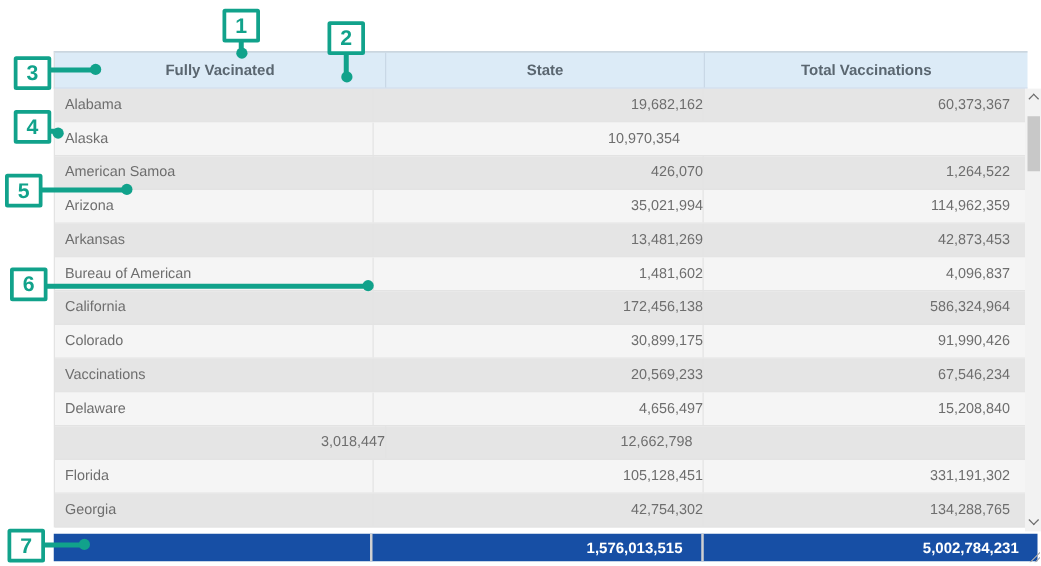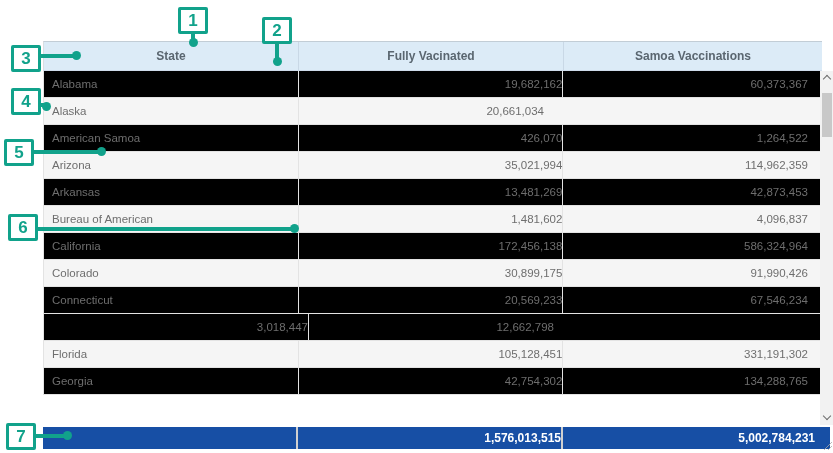--- a/index.html
+++ b/index.html
@@ -12,36 +12,36 @@
     display:flex; background:var(--header-bg,#dcebf7);
     border-top:1px solid #c2cdd6; border-left:1px solid #d9dee2;
     border-bottom:1px solid #cfdceb; }
   .hcell { display:flex; align-items:center; justify-content:center;
     font-size:12px; font-weight:700; color:var(--header-text,#5a6670);
     border-right:1px solid #c9d8e6; height:100%; }
   .hcell.h0 { width:255px; } .hcell.h1 { width:265px; } .hcell.h2 { width:258px; border-right:none; }
 
   .tbody { position:absolute; left:43px; top:71px; width:777px;
     border-left:1px solid #e3e3e3; }
-  .trow { display:flex; height:27px; background:#000000;
+  .trow { display:flex; height:27px; background:#e5e5e5;
     border-bottom:1px solid #e3e3e3; }
   .trow.alt { background:var(--row-alt-bg,#f5f5f5); }
   .cell { display:flex; align-items:center; font-size:11.5px;
     color:var(--body-text,#6e6e6e); height:100%; border-right:1px solid #e3e3e3; }
   .cell.c0 { width:255px; padding-left:8px; }
   .cell.c1 { width:265px; justify-content:flex-end; }
   .cell.c2 { width:257px; justify-content:flex-end; padding-right:12px; border-right:none; }
 
   
   .totals { position:absolute; left:43px; top:427px; width:787px; height:22px;
     display:flex; background:var(--totals-bg,#174fa5); }
   .tcell { display:flex; align-items:center; color:var(--totals-text,#ffffff);
     font-size:12px; font-weight:700; height:100%; border-right:2px solid #d0d0d0; }
   .tcell.t0 { width:255px; }
-  .tcell.t1 { width:265px; justify-content:flex-end; }
+  .tcell.t1 { width:265px; justify-content:flex-end; padding-right:15px; }
   .tcell.t2 { width:267px; justify-content:flex-end; padding-right:15px; border-right:none; }
 
   
   .vscroll { position:absolute; left:820px; top:71px; width:13px; height:354px;
     background:#f2f2f2; }
   .sb-btn { position:absolute; left:0; width:13px; height:14px; background:#f2f2f2; }
   .sb-btn.up { top:0; } .sb-btn.down { bottom:0; }
   .chev { position:absolute; left:3.5px; width:6px; height:6px;
     border-left:1.6px solid #6d6d6d; border-top:1.6px solid #6d6d6d; }
   .chev.u { top:5px; transform:rotate(45deg); }
@@ -60,34 +60,34 @@
   .co-line { position:absolute; background:var(--callout-accent,#11a28b); z-index:4; }
   .co-dot { position:absolute; width:9px; height:9px; border-radius:50%;
     background:var(--callout-accent,#11a28b); z-index:5; }
 </style>
 </head>
 <body>
 
 <div id="stage">
 
   <div class="thead">
+    <div class="hcell h1">Fully Vacinated</div>
     <div class="hcell h0">State</div>
-    <div class="hcell h1">Fully Vacinated</div>
-    <div class="hcell h2">Samoa Vaccinations</div>
+    <div class="hcell h2">Total Vaccinations</div>
   </div>
 
   <div class="tbody">
       <div class="trow">
         <div class="cell c0">Alabama</div>
         <div class="cell c1">19,682,162</div>
         <div class="cell c2">60,373,367</div>
       </div>
       <div class="trow alt">
         <div class="cell c0">Alaska</div>
-        <div class="cell c2">20,661,034</div>
+        <div class="cell c2">10,970,354</div>
       </div>
       <div class="trow">
         <div class="cell c0">American Samoa</div>
         <div class="cell c1">426,070</div>
         <div class="cell c2">1,264,522</div>
       </div>
       <div class="trow alt">
         <div class="cell c0">Arizona</div>
         <div class="cell c1">35,021,994</div>
         <div class="cell c2">114,962,359</div>
@@ -106,23 +106,28 @@
         <div class="cell c0">California</div>
         <div class="cell c1">172,456,138</div>
         <div class="cell c2">586,324,964</div>
       </div>
       <div class="trow alt">
         <div class="cell c0">Colorado</div>
         <div class="cell c1">30,899,175</div>
         <div class="cell c2">91,990,426</div>
       </div>
       <div class="trow">
-        <div class="cell c0">Connecticut</div>
+        <div class="cell c0">Vaccinations</div>
         <div class="cell c1">20,569,233</div>
         <div class="cell c2">67,546,234</div>
+      </div>
+      <div class="trow alt">
+        <div class="cell c0">Delaware</div>
+        <div class="cell c1">4,656,497</div>
+        <div class="cell c2">15,208,840</div>
       </div>
       <div class="trow">
         <div class="cell c1">3,018,447</div>
         <div class="cell c2">12,662,798</div>
       </div>
       <div class="trow alt">
         <div class="cell c0">Florida</div>
         <div class="cell c1">105,128,451</div>
         <div class="cell c2">331,191,302</div>
       </div>

